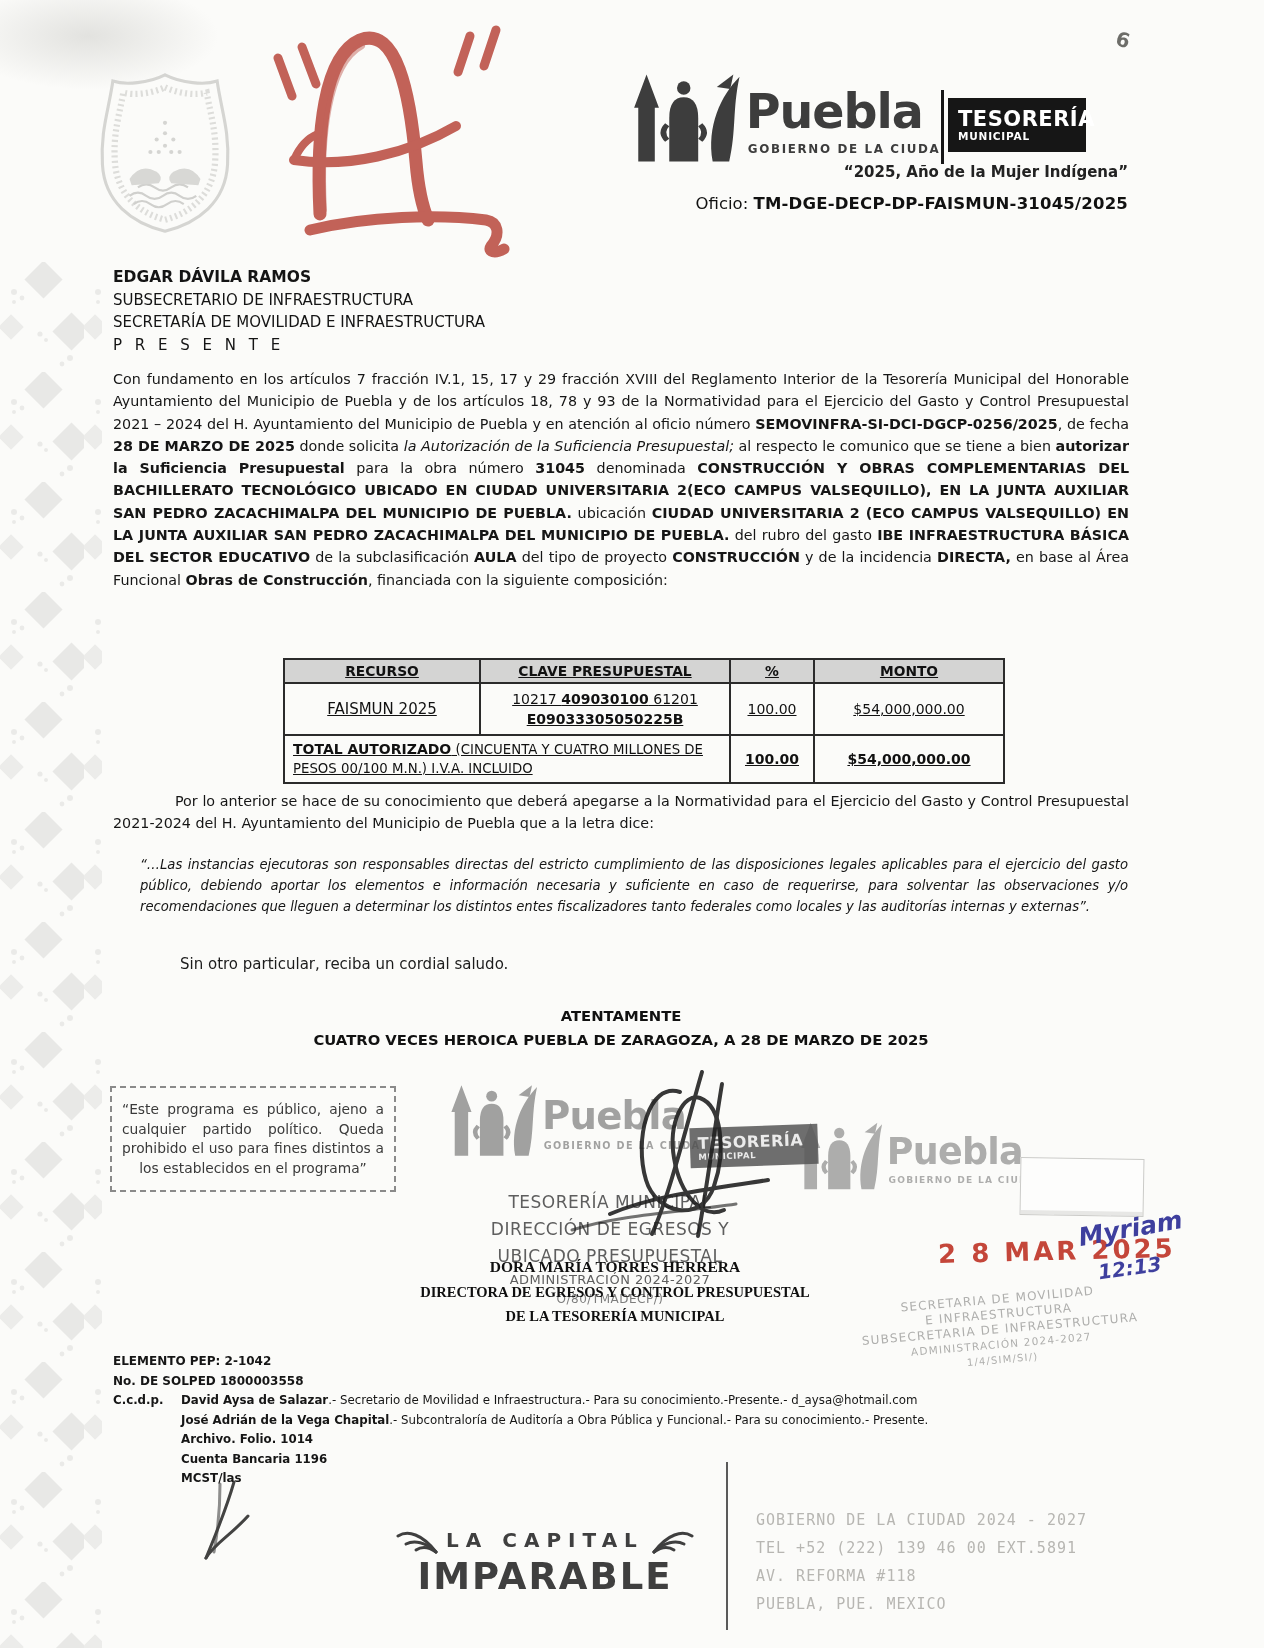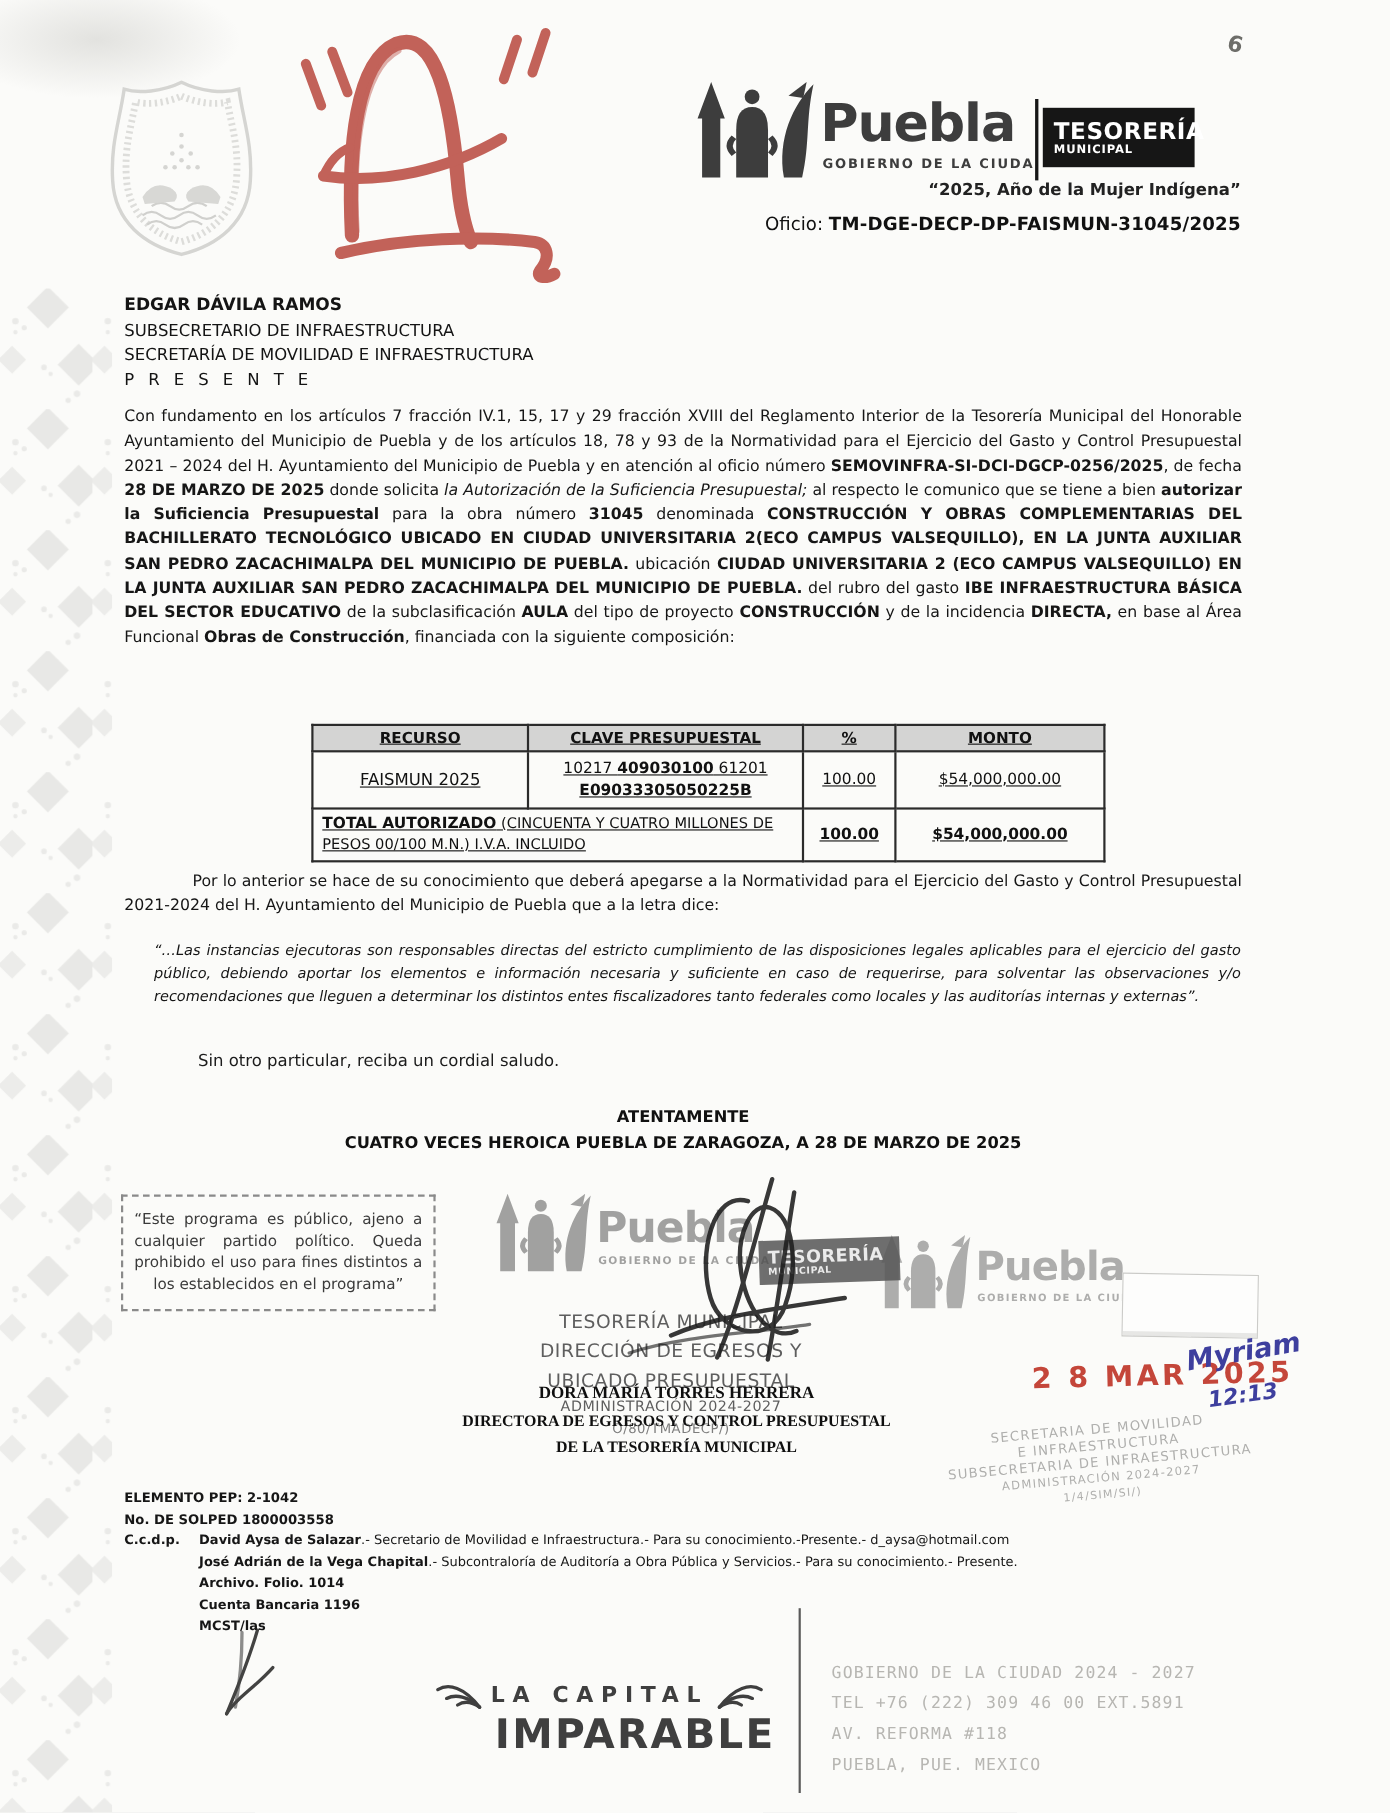--- a/index.html
+++ b/index.html
@@ -50,21 +50,21 @@
   .hand{color:#3e3f9e;font-style:italic;font-weight:bold;}
   .faintstamp{color:#a2a2a0;text-align:center;font-size:12px;line-height:15px;letter-spacing:1.2px;transform:rotate(-5deg);opacity:.85;}
   
   .refs{left:113px;top:1352px;font-size:11.8px;line-height:19.5px;color:#161616;}
   .refs .lbl{font-weight:bold;font-size:12px;}
   .ccrow{display:flex;}
   .ccrow .c1{width:68px;font-weight:bold;}
   
   .slogan{width:320px;text-align:center;color:#3f3f3f;}
   .slogan .s1{font-weight:bold;font-size:20px;letter-spacing:7px;}
-  .slogan .s2{font-weight:bold;font-size:37px;letter-spacing:2px;line-height:38px;text-align:right;}
+  .slogan .s2{font-weight:bold;font-size:37px;letter-spacing:2px;line-height:38px;}
   .fdivider{width:2px;background:#5a5a5a;}
   .faddr{font-family:"DejaVu Sans Mono","Liberation Mono",monospace;color:#b7b6b2;font-size:15px;line-height:28px;letter-spacing:1px;}
 </style>
 </head>
 <body>
 
 <div class="page">
 
   <svg width="0" height="0" style="position:absolute">
     <defs>
@@ -249,21 +249,21 @@
 
   <div class="abs refs">
     <div class="lbl">ELEMENTO PEP: 2-1042</div>
     <div class="lbl">No. DE SOLPED 1800003558</div>
     <div class="ccrow">
       <div class="c1">C.c.d.p.</div>
       <div><span class="b">David Aysa de Salazar</span><span>.- Secretario de Movilidad e Infraestructura.- Para su conocimiento.-Presente.- d_aysa@hotmail.com</span></div>
     </div>
     <div class="ccrow">
       <div class="c1"></div>
-      <div><span class="b">José Adrián de la Vega Chapital</span><span>.- Subcontraloría de Auditoría a Obra Pública y Servicios.-  Para su conocimiento.- Presente.</span></div>
+      <div><span class="b">José Adrián de la Vega Chapital</span><span>.- Subcontraloría de Auditoría a Obra Pública y Funcional.-  Para su conocimiento.- Presente.</span></div>
     </div>
     <div class="ccrow">
         <div class="c1"></div>
         <div class="b">Archivo. Folio. 1014</div>
       </div>
     <div class="ccrow">
         <div class="c1"></div>
         <div class="b">Cuenta Bancaria 1196</div>
       </div>
     <div class="ccrow">
@@ -296,18 +296,18 @@
             <path d="M4,24 C14,14 26,12 34,16"></path>
             <path d="M4,24 C11,19 18,18 24,22"></path>
           </g>
         </svg>
     </div>
     <div class="s2">IMPARABLE</div>
   </div>
   <div class="abs fdivider" style="left:726px;top:1462px;height:168px"></div>
   <div class="abs faddr" style="left:756px;top:1506px">
     <div>GOBIERNO DE LA CIUDAD 2024 - 2027</div>
-    <div>TEL +76 (222) 309 46 00 EXT.5891</div>
+    <div>TEL +52 (222) 139 46 00 EXT.5891</div>
     <div>AV. REFORMA #118</div>
     <div>PUEBLA, PUE. MEXICO</div>
   </div>
 
 </div>
 
 </body></html>

